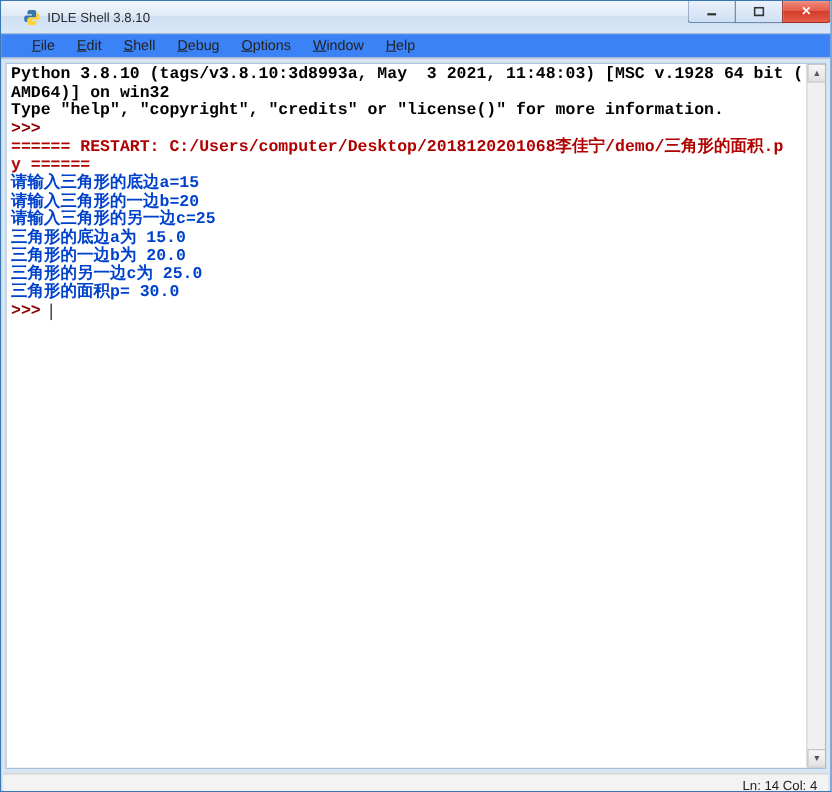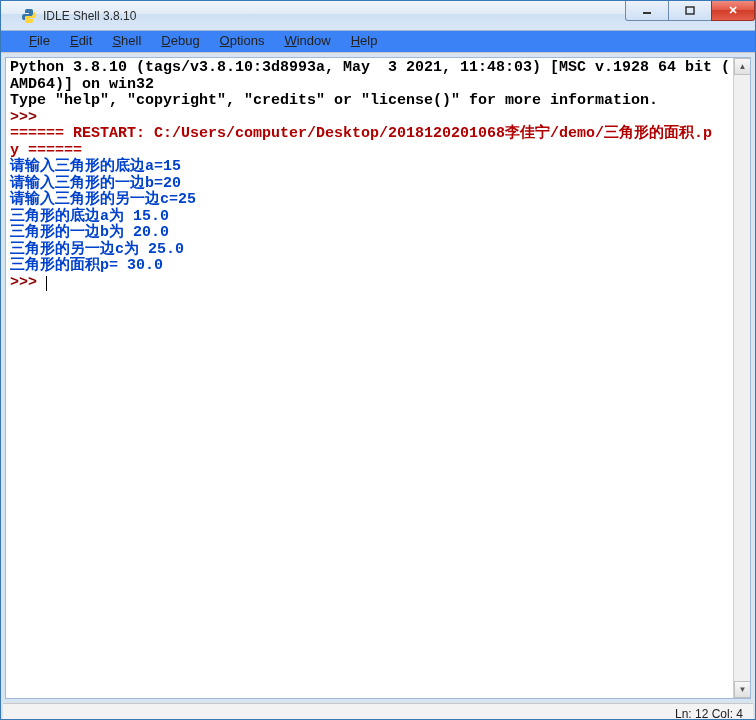--- a/index.html
+++ b/index.html
@@ -179,14 +179,14 @@
     <div class="sb-btn">
         <span>▲</span>
       </div>
     <div class="sb-btn down">
         <span>▼</span>
       </div>
   </div>
 </div>
 
 <div class="statusbar">
-  <span>Ln: 12   Col: 4</span>
+  <span>Ln: 14   Col: 4</span>
 </div>
 
 </body></html>

